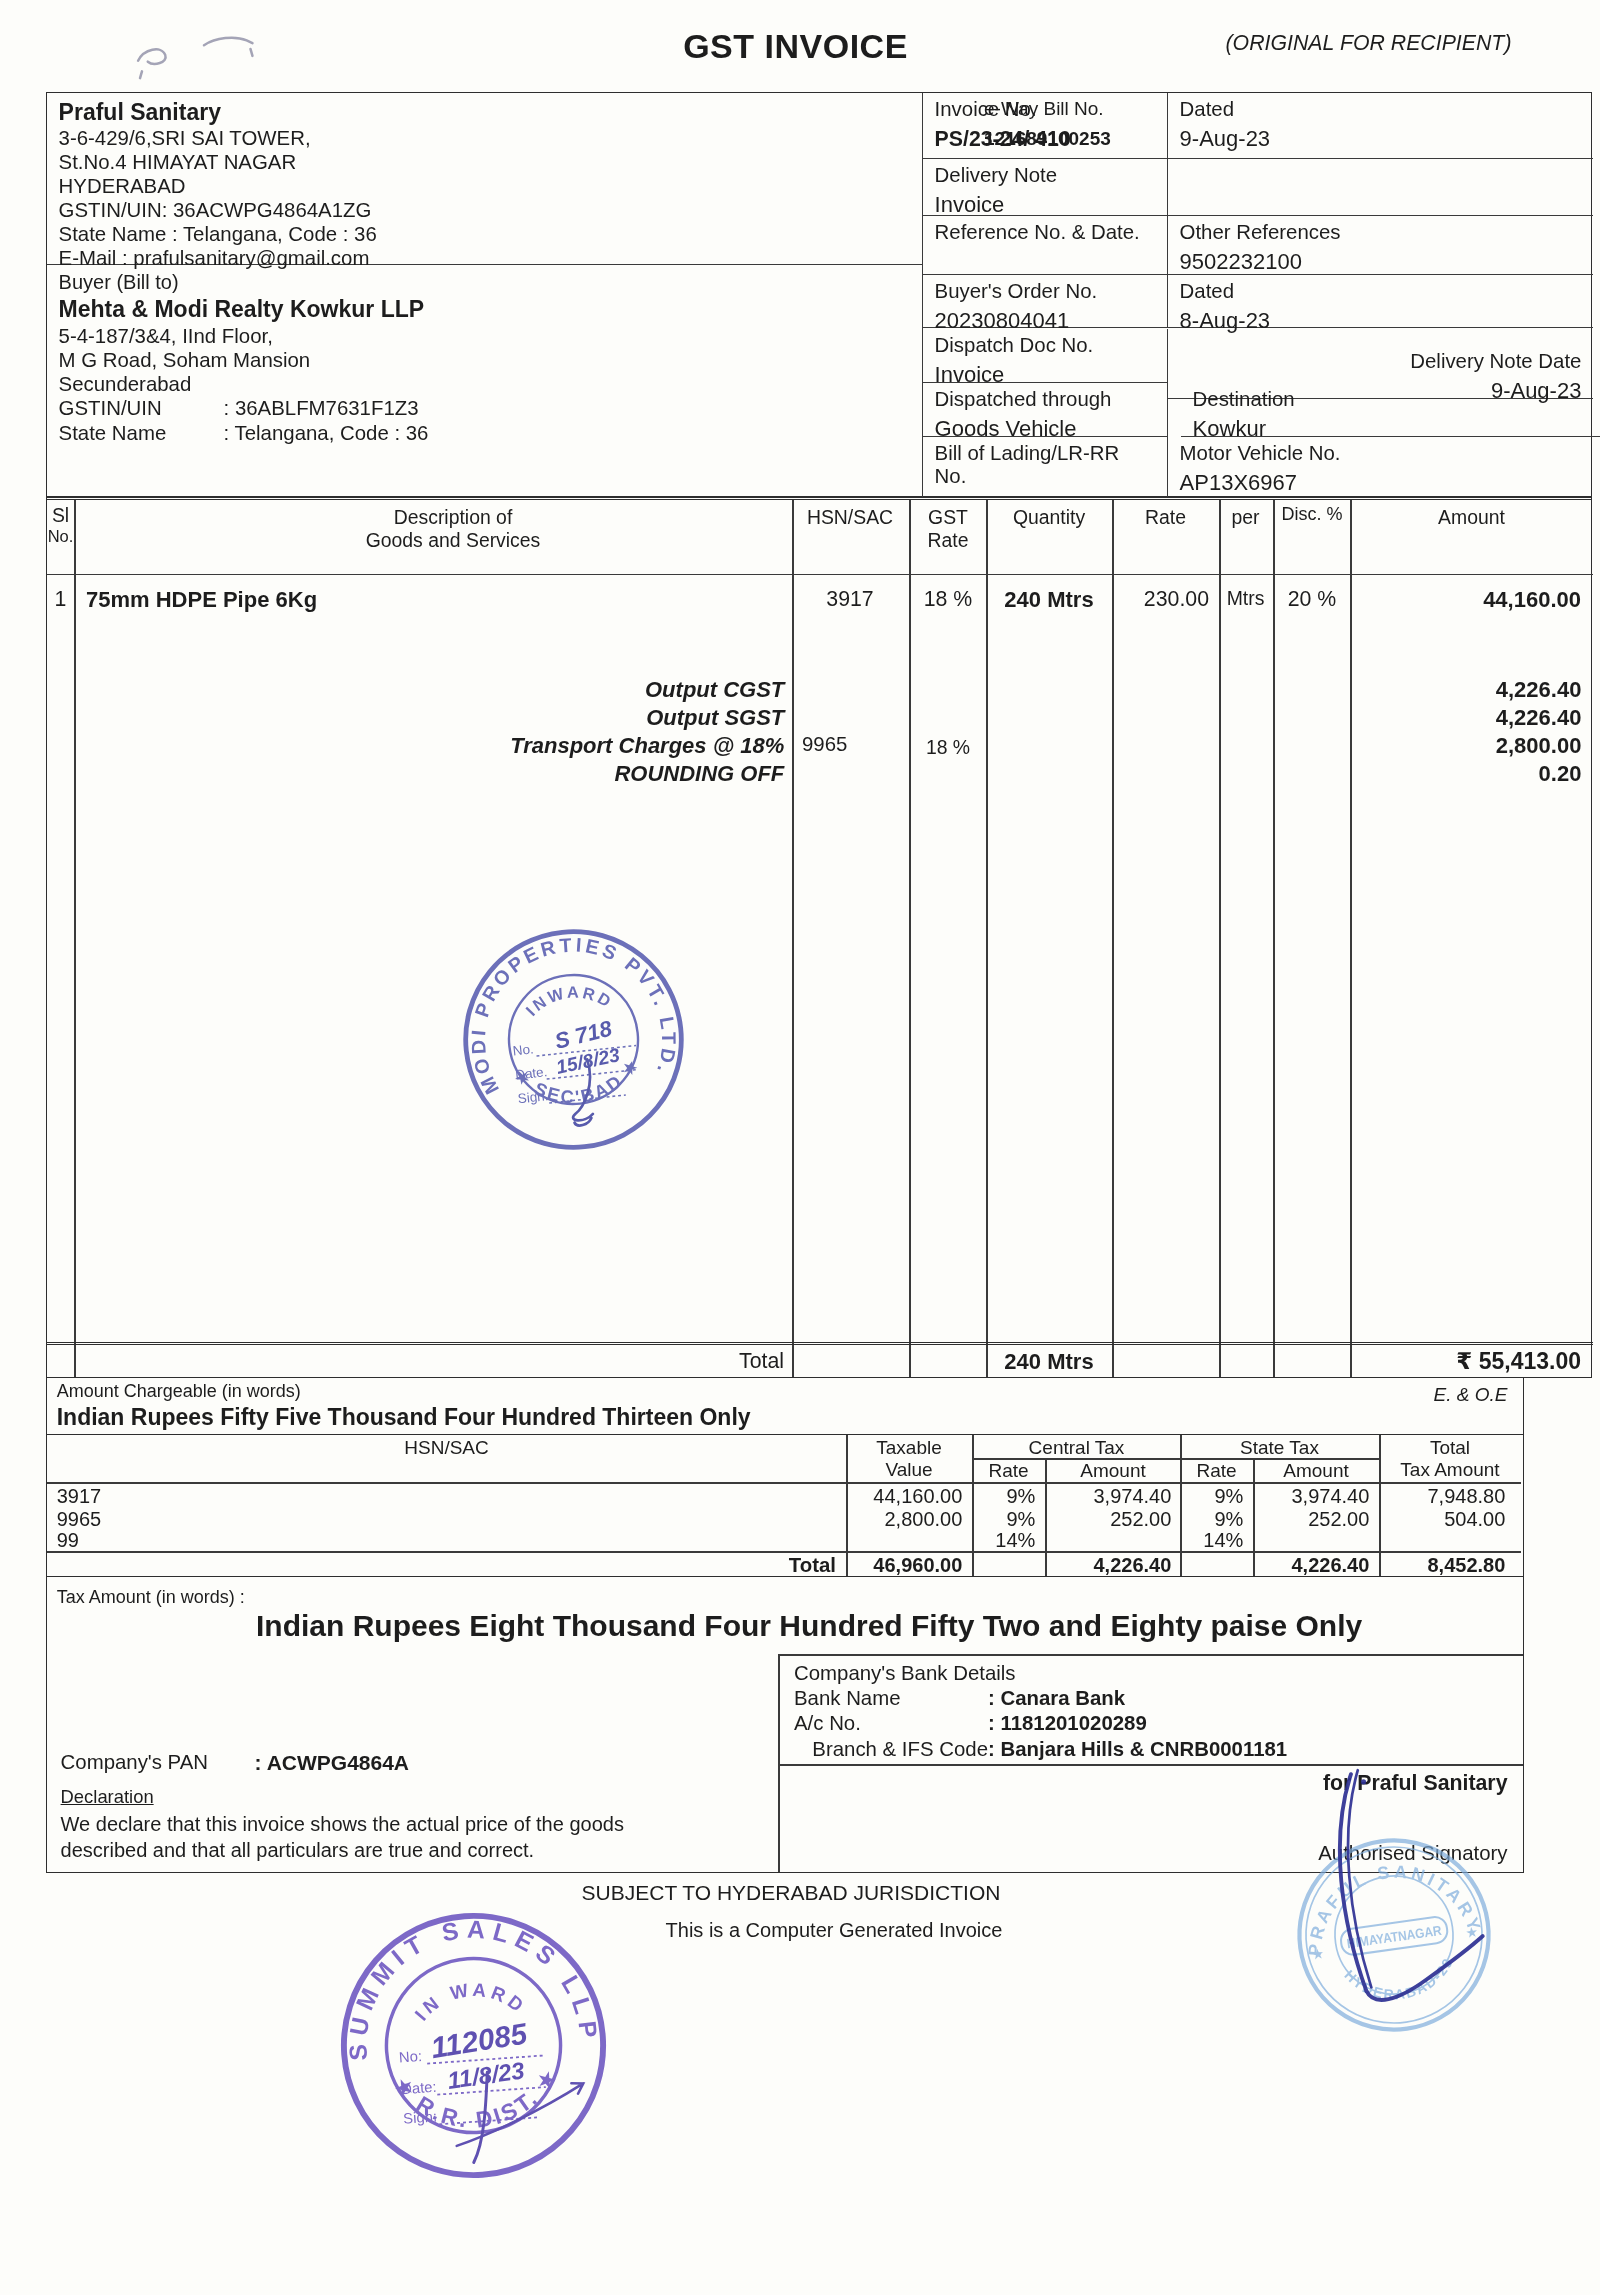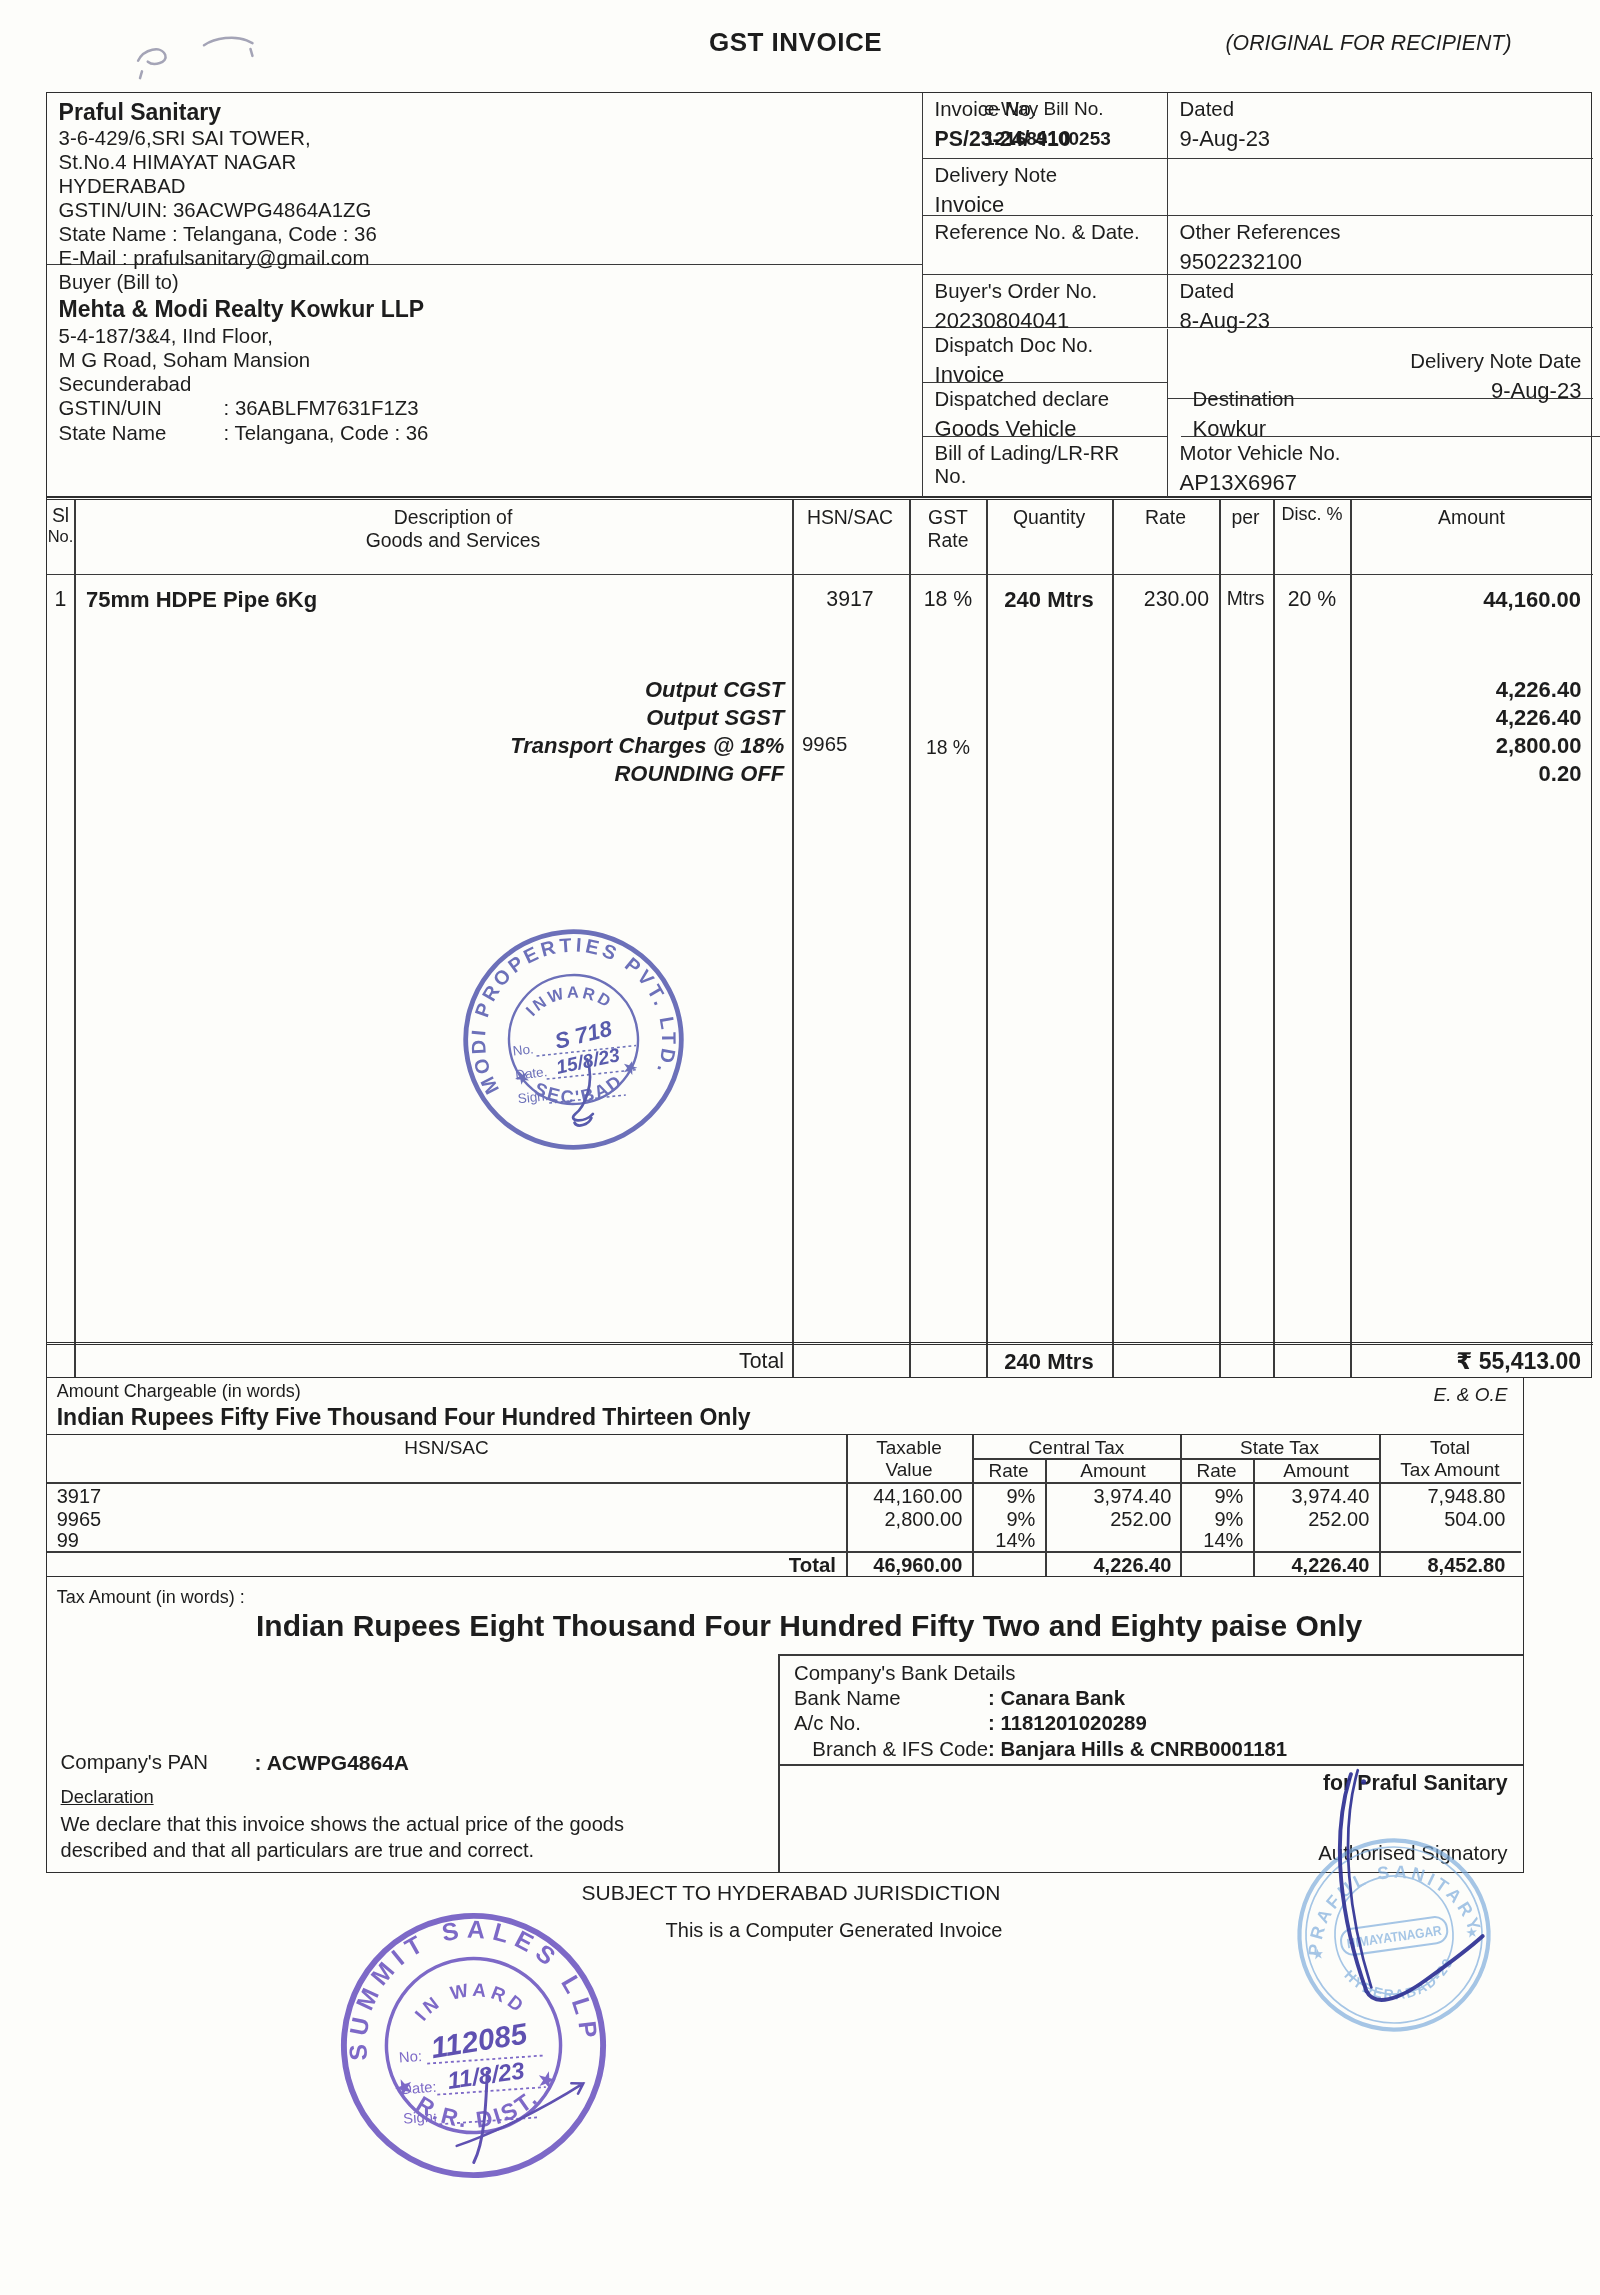--- a/index.html
+++ b/index.html
@@ -34,21 +34,21 @@
 
 <div class="page">
 
   <svg class="abs" style="left:78px;top:11.6px;width:252px;height:78px;" viewBox="0 0 260 80">
     <g stroke="#a4a4b6" stroke-width="2.6" fill="none" stroke-linecap="round">
       <path d="M 62,50 c 6,-12 24,-16 28,-6 c 3,8 -12,12 -18,7 m -6,10 l -2,7"></path>
       <path d="M 130,34 c 12,-8 32,-10 44,-5 l 6,3 m -2,6 l 2,7"></path>
     </g>
   </svg>
 
-  <div class="abs bold" style="left:543px;top:27px;width:505px;text-align:center;font-size:26px;letter-spacing:0.5px;">GST INVOICE</div>
+  <div class="abs bold" style="left:543px;top:27px;width:505px;text-align:center;font-size:34px;letter-spacing:0.5px;">GST INVOICE</div>
   <div class="abs italic" style="left:1155px;top:31px;width:427px;text-align:center;font-size:21.3px;">(ORIGINAL FOR RECIPIENT)</div>
 
   <div class="abs bordered" style="left:46px;top:92px;width:1546px;height:405px;box-sizing:border-box;">
 
     <div class="abs thin-r thin-b cellpad" style="left:0;top:0;width:876px;height:172px;">
       <div class="bold" style="font-size:23px;line-height:27px;">Praful Sanitary</div>
       <div style="font-size:20.4px;line-height:24px;">3-6-429/6,SRI SAI TOWER,</div>
       <div style="font-size:20.4px;line-height:24px;">St.No.4 HIMAYAT NAGAR</div>
       <div style="font-size:20.4px;line-height:24px;">HYDERABAD</div>
       <div style="font-size:20.4px;line-height:24px;">GSTIN/UIN: 36ACWPG4864A1ZG</div>
@@ -118,21 +118,21 @@
       <div class="metacell thin-b thin-r" style="left:0;top:236px;width:245px;height:54px;">
         <span class="lbl">Dispatch Doc No.</span>
         <div class="val">Invoice</div>
       </div>
       <div class="metacell thin-b" style="left:245px;top:252px;width:425px;height:54px;text-align:right;">
         <span class="lbl">Delivery Note Date</span>
         <div class="val">9-Aug-23</div>
       </div>
 
       <div class="metacell thin-b thin-r" style="left:0;top:290px;width:245px;height:54px;">
-        <span class="lbl">Dispatched declare</span>
+        <span class="lbl">Dispatched through</span>
         <div class="val">Goods Vehicle</div>
       </div>
       <div class="metacell thin-b" style="left:258px;top:290px;width:425px;height:54px;">
         <span class="lbl">Destination</span>
         <div class="val">Kowkur</div>
       </div>
 
       <div class="metacell thin-r" style="left:0;top:344px;width:245px;height:60px;">
         <span class="lbl">Bill of Lading/LR-RR No.</span>
         <div class="val"></div>

